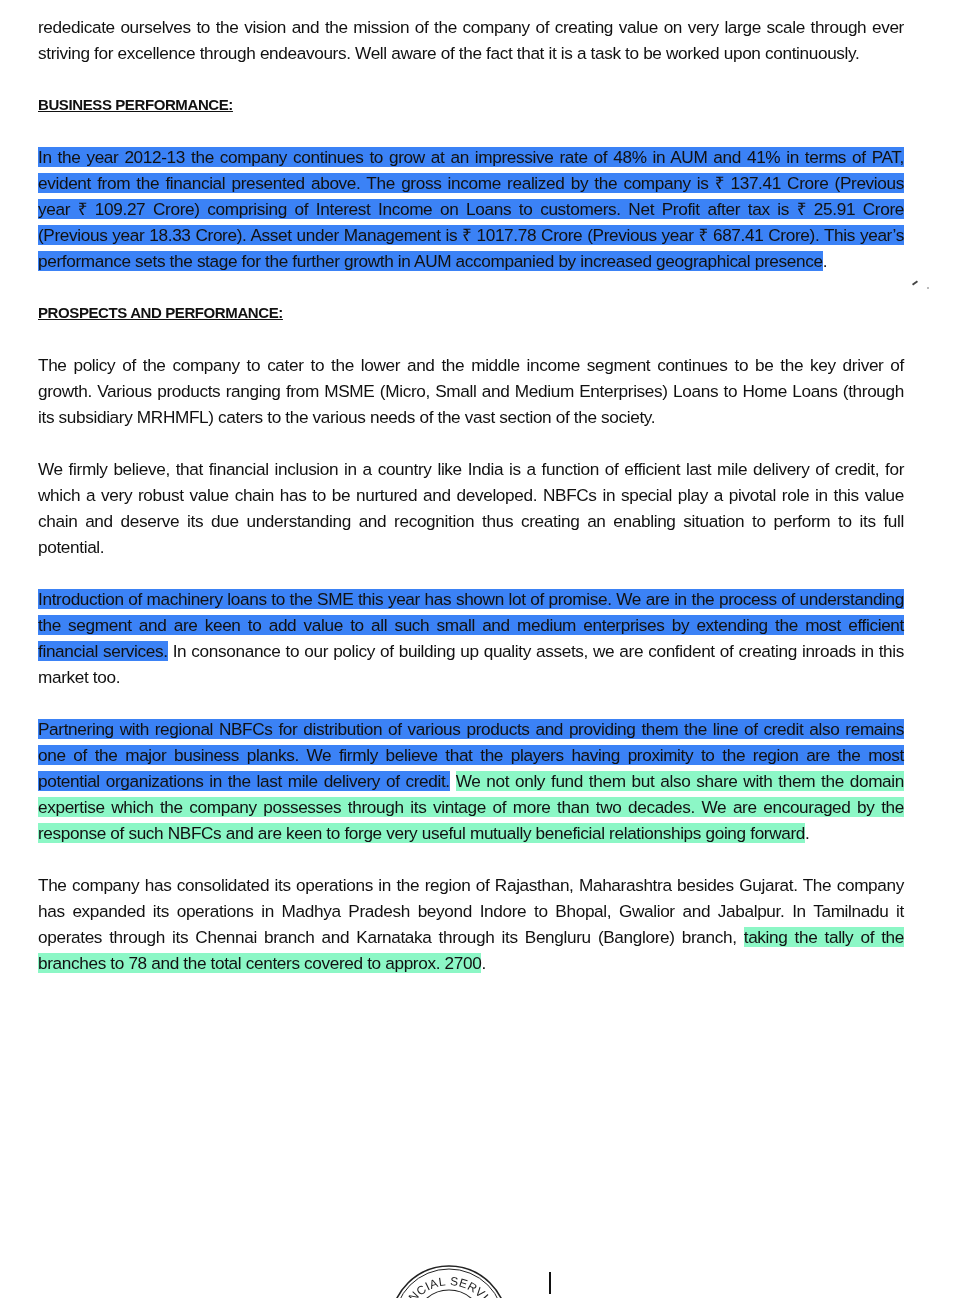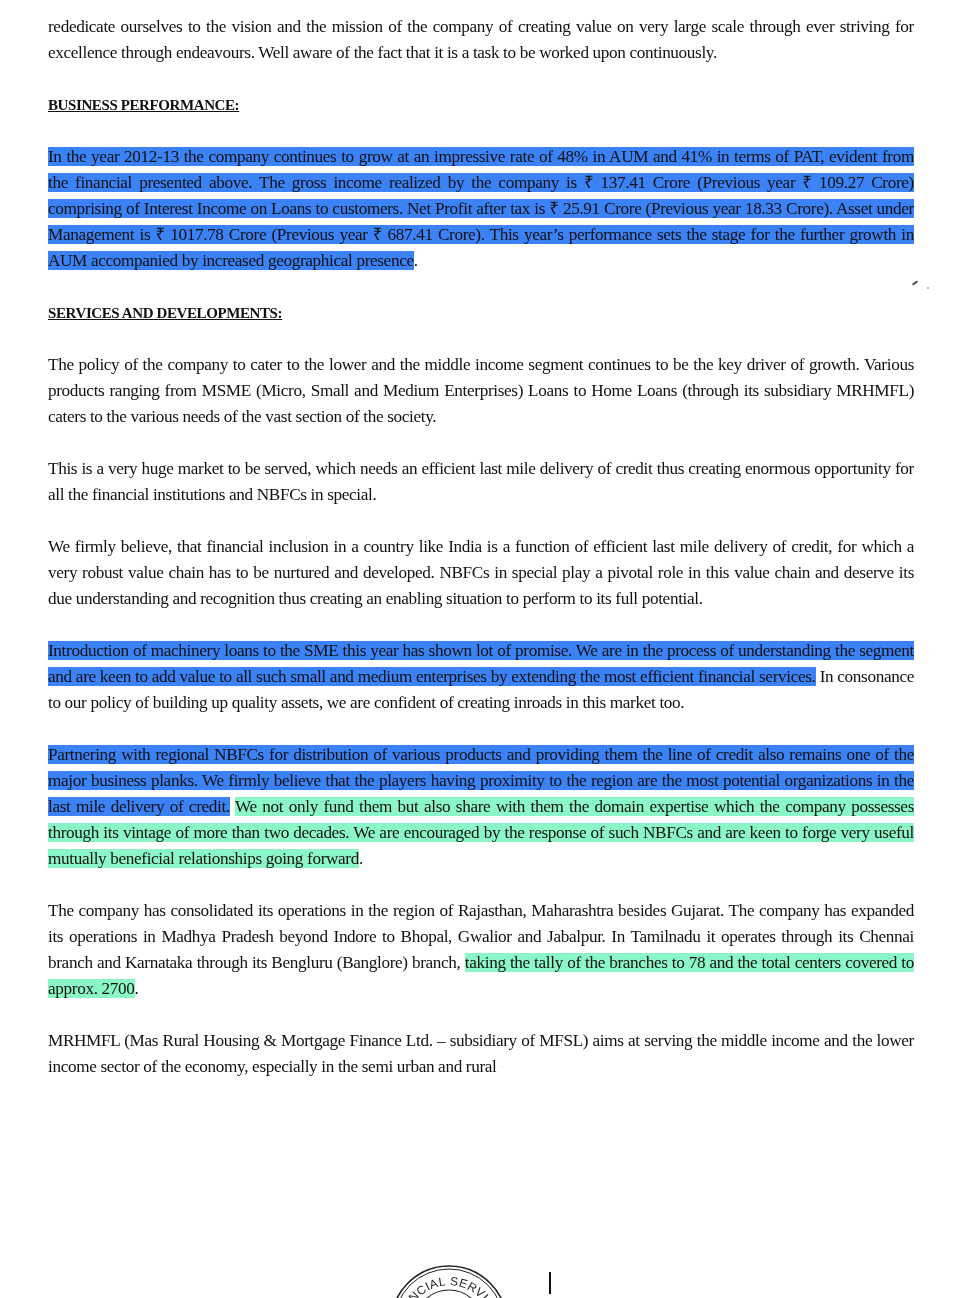--- a/index.html
+++ b/index.html
@@ -1,21 +1,21 @@
 <!DOCTYPE html>
 <html><head>
   <meta charset="utf-8">
   <style>
     html, body { margin: 0; padding: 0; background: #ffffff; }
     body {
       width: 958px; height: 1298px; overflow: hidden; position: relative;
       font-family: "Liberation Sans Narrow", "Liberation Sans", sans-serif;
       color: #111;
     }
-    .page { position: absolute; left: 48px; top: 14px; width: 866px; font-family: Liberation Serif, serif; }
+    .page { position: absolute; left: 38px; top: 14px; width: 866px; }
     .para {
       font-size: 17.2px; line-height: 26px; text-align: justify;
       margin: 0 0 26px 0; letter-spacing: -0.35px;
       font-stretch: condensed;
     }
     .heading {
       font-size: 15px; font-weight: bold; text-decoration: underline;
       margin: 0 0 26px 0; line-height: 26px; letter-spacing: -0.4px;
     }
     .hl-yellow { background: #3b82f6; }
@@ -34,28 +34,26 @@
   </style>
 </head>
 <body>
 
 <div class="page">
   <p class="para"><span>rededicate ourselves to the vision and the mission of the company of creating value on very large scale through ever striving for excellence through endeavours. Well aware of the fact that it is a task to be worked upon continuously.</span></p>
 
   <div class="heading">BUSINESS PERFORMANCE:</div>
   <p class="para"><span class="hl-yellow">In the year 2012-13 the company continues to grow at an impressive rate of 48% in AUM and 41% in terms of PAT, evident from the financial presented above. The gross income realized by the company is ₹ 137.41 Crore (Previous year ₹ 109.27 Crore) comprising of Interest Income on Loans to customers. Net Profit after tax is ₹ 25.91 Crore (Previous year 18.33 Crore). Asset under Management is ₹ 1017.78 Crore (Previous year ₹ 687.41 Crore). This year’s performance sets the stage for the further growth in AUM accompanied by increased geographical presence</span><span>.</span></p>
 
-  <div class="heading">SERVICES AND DEVELOPMENTS:</div>
+  <div class="heading">PROSPECTS AND PERFORMANCE:</div>
   <p class="para"><span>The policy of the company to cater to the lower and the middle income segment continues to be the key driver of growth. Various products ranging from MSME (Micro, Small and Medium Enterprises) Loans to Home Loans (through its subsidiary MRHMFL) caters to the various needs of the vast section of the society.</span></p>
-  <p class="para"><span>This is a very huge market to be served, which needs an efficient last mile delivery of credit thus creating enormous opportunity for all the financial institutions and NBFCs in special.</span></p>
   <p class="para"><span>We firmly believe, that financial inclusion in a country like India is a function of efficient last mile delivery of credit, for which a very robust value chain has to be nurtured and developed. NBFCs in special play a pivotal role in this value chain and deserve its due understanding and recognition thus creating an enabling situation to perform to its full potential.</span></p>
   <p class="para"><span class="hl-yellow">Introduction of machinery loans to the SME this year has shown lot of promise. We are in the process of understanding the segment and are keen to add value to all such small and medium enterprises by extending the most efficient financial services.</span><span> In consonance to our policy of building up quality assets, we are confident of creating inroads in this market too.</span></p>
   <p class="para"><span class="hl-yellow">Partnering with regional NBFCs for distribution of various products and providing them the line of credit also remains one of the major business planks. We firmly believe that the players having proximity to the region are the most potential organizations in the last mile delivery of credit.</span><span> </span><span class="hl-green">We not only fund them but also share with them the domain expertise which the company possesses through its vintage of more than two decades. We are encouraged by the response of such NBFCs and are keen to forge very useful mutually beneficial relationships going forward</span><span>.</span></p>
   <p class="para"><span>The company has consolidated its operations in the region of Rajasthan, Maharashtra besides Gujarat. The company has expanded its operations in Madhya Pradesh beyond Indore to Bhopal, Gwalior and Jabalpur. In Tamilnadu it operates through its Chennai branch and Karnataka through its Bengluru (Banglore) branch, </span><span class="hl-green">taking the tally of the branches to 78 and the total centers covered to approx. 2700</span><span>.</span></p>
-  <p class="para"><span>MRHMFL (Mas Rural Housing &amp; Mortgage Finance Ltd. – subsidiary of MFSL) aims at serving the middle income and the lower income sector of the economy, especially in the semi urban and rural</span></p>
 </div>
 
 <div class="pencil-mark"></div>
 <div class="pencil-dot"></div>
 
 <svg class="stamp" viewBox="0 0 130 80">
   <defs>
     <path id="stamp-arc" d="M 22 62 A 44 44 0 0 1 108 62"></path>
   </defs>
   <circle cx="65" cy="66" r="58" fill="none" stroke="#222" stroke-width="1.6"></circle>

